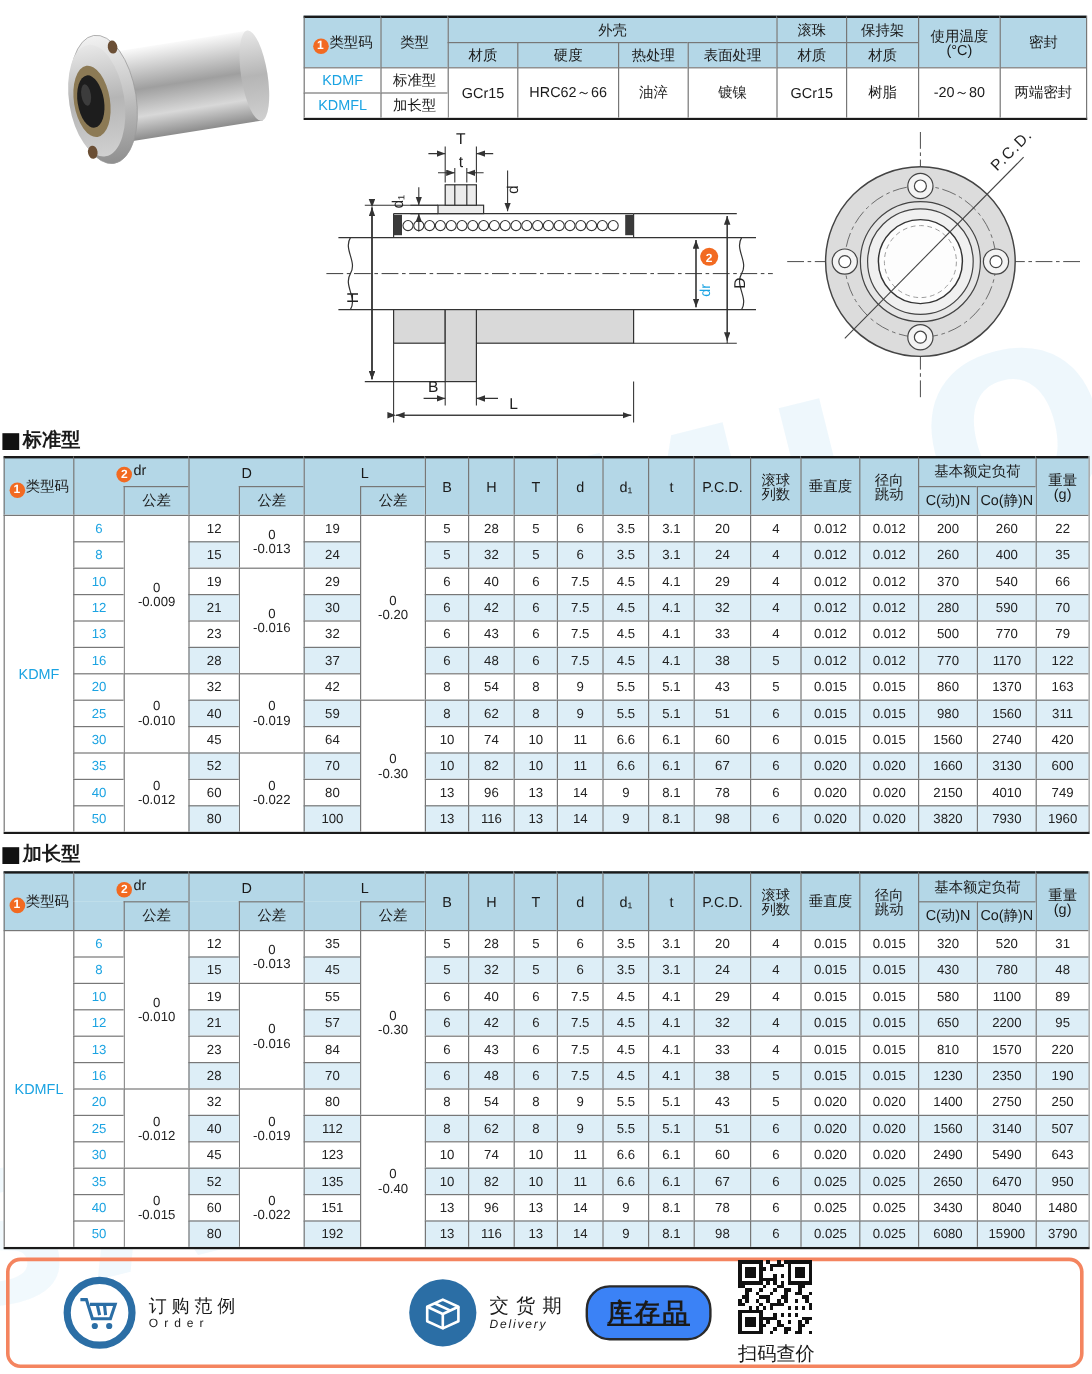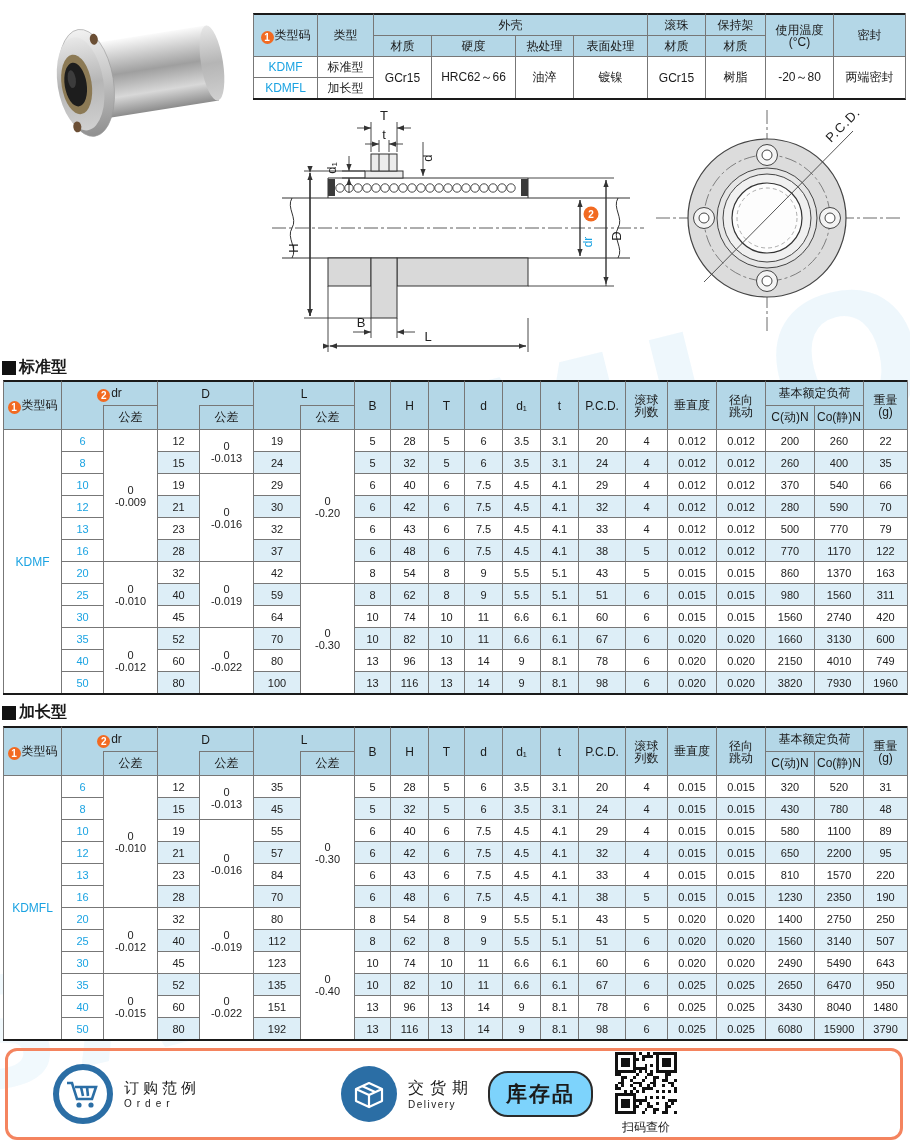--- a/index.html
+++ b/index.html
@@ -37,23 +37,23 @@
        vertical-align:-2px;margin-right:1px;}
   .abs{position:absolute;}
   
   .footer{position:absolute;left:5px;top:1048px;width:898px;height:92px;box-sizing:border-box;
           border:3px solid #f4845f;border-radius:12px;display:flex;align-items:center;}
   .ftxt-cn{font-size:15px;letter-spacing:4px;white-space:nowrap;}
   .ftxt-en{font-size:10px;letter-spacing:5px;white-space:nowrap;}
   .ord{border-collapse:collapse;table-layout:fixed;font-size:13px;background:#fff;}
   .ord td{border:1.5px solid #222;text-align:center;height:25px;padding:0 4px;}
   .ord .cy{color:#1ba3e2;}
-  .stock{background:#7dd3fc;border:2.5px solid #2a2a2a;border-radius:20px;
-         font-size:21px;font-weight:bold;padding:7px 16px;letter-spacing:2px;}
-  .qrcap{font-size:12px;text-align:center;margin-top:1px;}
+  .stock{background:#3b82f6;border:2.5px solid #2a2a2a;border-radius:20px;
+         font-size:21px;font-weight:bold;padding:7px 16px;letter-spacing:2px;text-decoration:underline;}
+  .qrcap{font-size:16px;text-align:center;margin-top:1px;}
   svg text{font-family:"Liberation Sans",sans-serif;}
 </style>
 </head>
 <body>
 
 <div class="page">
 
   <div class="wm" style="left:150px;top:330px;font-size:185px;">SAMLO</div>
   <div class="wm" style="left:-60px;top:880px;font-size:150px;opacity:.8;">SAMLO</div>
 
@@ -943,21 +943,21 @@
       <circle cx="31" cy="31" r="28" fill="#2b6ea5"></circle>
       <g stroke="#fff" stroke-width="2.2" fill="none" stroke-linejoin="round">
         <path d="M18 26 L31 20 L44 26 L31 32 Z"></path>
         <path d="M18 26 V38 L31 44 V32"></path>
         <path d="M44 26 V38 L31 44"></path>
         <path d="M24 23 L37 29"></path>
       </g>
     </svg>
     <div style="margin-left:8px;">
       <div class="ftxt-cn" style="letter-spacing:6px;font-size:16px;">交货期</div>
-      <div class="ftxt-en" style="letter-spacing:1.5px;">Delivery</div>
+      <div class="ftxt-en" style="letter-spacing:1.5px;font-style:italic;">Delivery</div>
     </div>
     <div class="stock" style="margin-left:14px;">库存品</div>
     <div style="margin-left:22px;">
       <svg id="qr" width="62" height="62" viewBox="0 0 21 21" shape-rendering="crispEdges">
           <rect x="0" y="0" width="1" height="1" fill="#111"></rect>
           <rect x="1" y="0" width="1" height="1" fill="#111"></rect>
           <rect x="2" y="0" width="1" height="1" fill="#111"></rect>
           <rect x="3" y="0" width="1" height="1" fill="#111"></rect>
           <rect x="4" y="0" width="1" height="1" fill="#111"></rect>
           <rect x="5" y="0" width="1" height="1" fill="#111"></rect>

